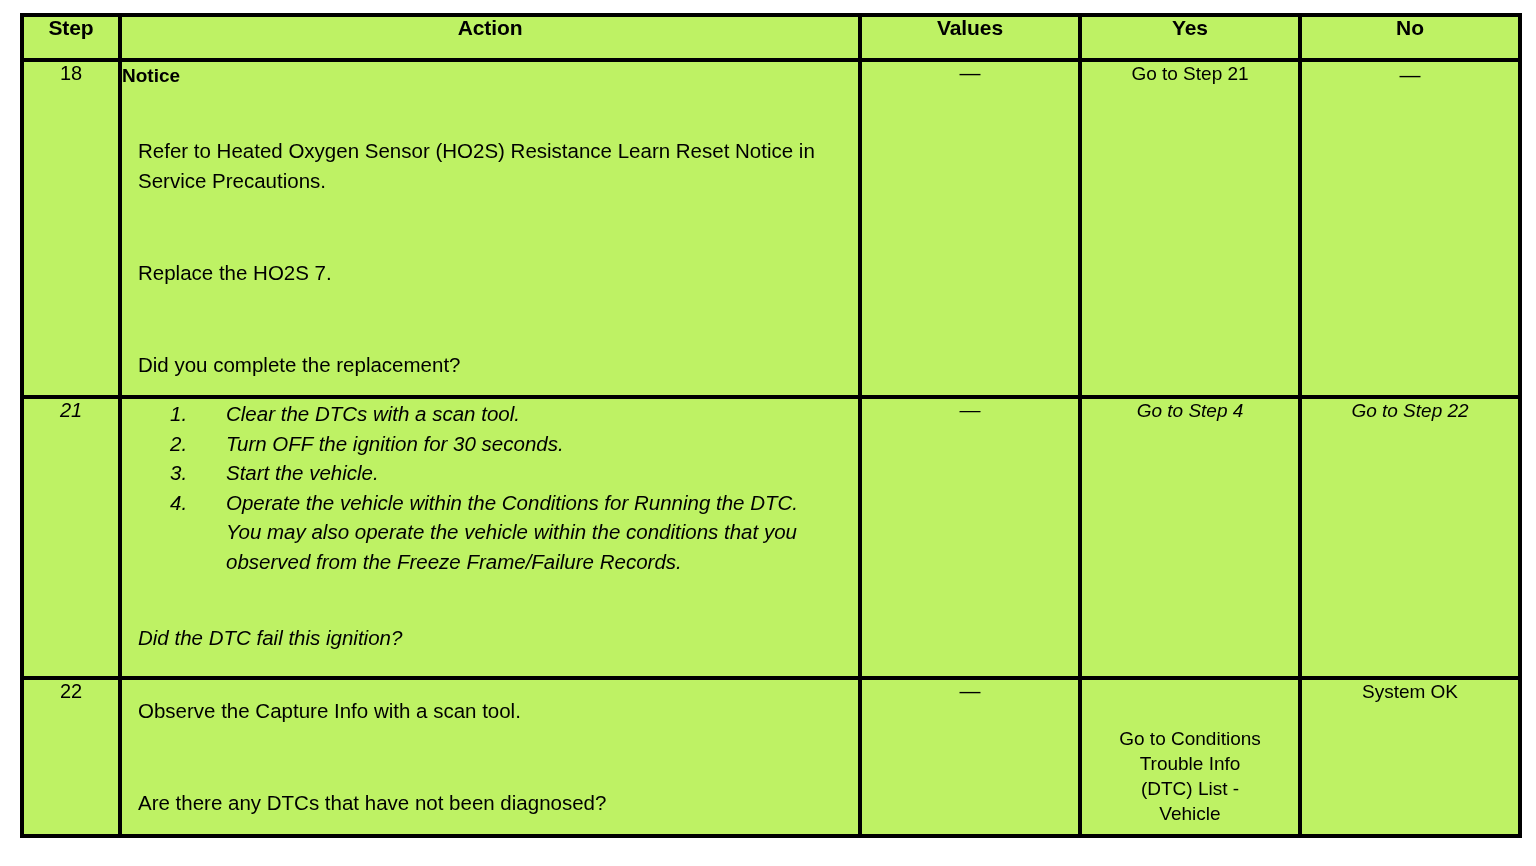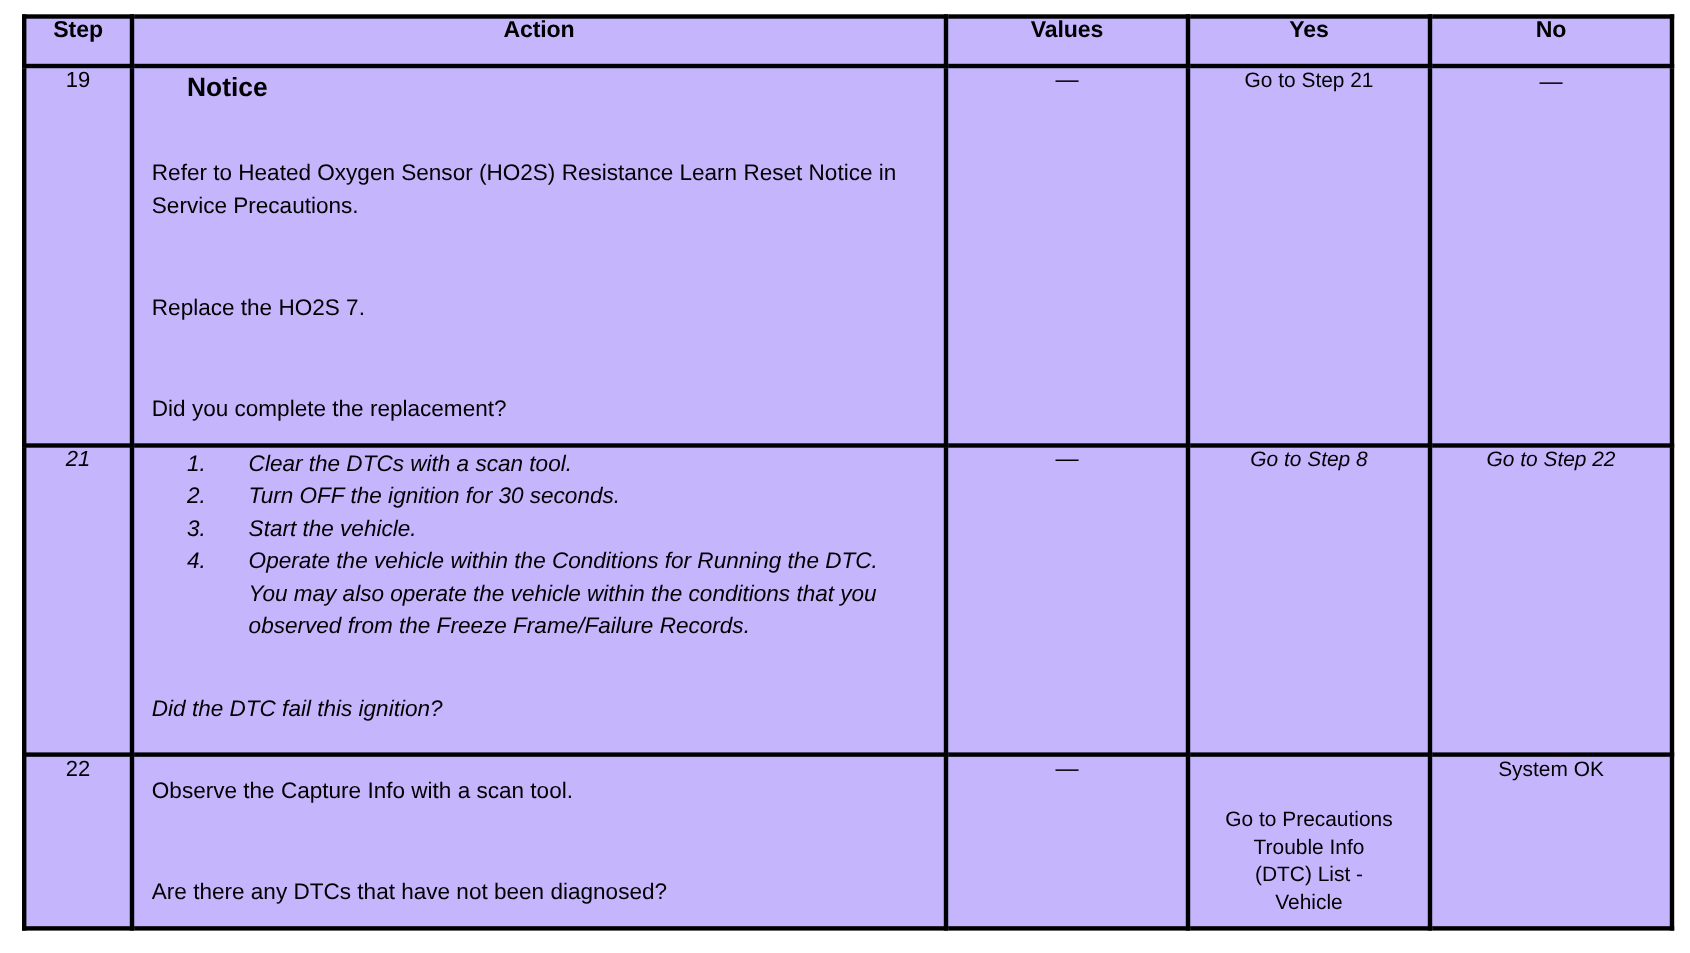--- a/index.html
+++ b/index.html
@@ -31,21 +31,21 @@
     border-collapse: collapse;
     table-layout: fixed;
     background: #ffffff;
   }
 
   table.dtc-table td,
   table.dtc-table th {
     border: 4px solid #000000;
     padding: 0;
     vertical-align: top;
-    background: #c4b5fd;
+    background: #bef264;
   }
 
   
   col.c-step   { width: 98px; }
   col.c-action { width: 740px; }
   col.c-values { width: 220px; }
   col.c-yes    { width: 220px; }
   col.c-no     { width: 220px; }
 
   
@@ -69,23 +69,22 @@
 
   
   td.action-cell {
     vertical-align: top;
     font-size: 20.5px;
     line-height: 1.46;
     padding: 8px 6px 6px 6px;
   }
   .act-notice {
     font-weight: bold;
-    font-size: 24px;
-    margin: 0;
-    padding-left: 48px;
+    font-size: 19px;
+    margin: 0;
   }
   .act-para {
     margin: 16px;
   }
   .gap-blank {
     height: 30px;
   }
   .gap-blank-sm {
     height: 30px;
   }
@@ -159,21 +158,21 @@
         <th>Action</th>
         <th>Values</th>
         <th>Yes</th>
         <th>No</th>
       </tr>
     </thead>
 
     <tbody>
 
       <tr style="height:271px;">
-        <td class="step-cell">19</td>
+        <td class="step-cell">18</td>
 
         <td class="action-cell">
           <p class="act-notice">Notice</p>
           <div class="gap-blank"></div>
           <p class="act-para">Refer to Heated Oxygen Sensor (HO2S) Resistance Learn Reset Notice in Service Precautions.</p>
           <div class="gap-blank"></div>
           <p class="act-para">Replace the HO2S 7.</p>
           <div class="gap-blank"></div>
           <p class="act-para">Did you complete the replacement?</p>
         </td>
@@ -204,37 +203,37 @@
             <li style="padding-right:20px;">
               <span class="li-num">4.</span>
               <span class="li-txt">Operate the vehicle within the Conditions for Running the DTC. You may also operate the vehicle within the conditions that you observed from the Freeze Frame/Failure Records.</span>
             </li>
           </ol>
           <div class="gap-blank"></div>
           <p class="act-para">Did the DTC fail this ignition?</p>
         </td>
 
         <td class="values-cell">—</td>
-        <td class="ans-cell">Go to Step 8</td>
+        <td class="ans-cell">Go to Step 4</td>
         <td class="ans-cell">Go to Step 22</td>
       </tr>
 
       <tr style="height:128px;">
         <td class="step-cell">22</td>
 
         <td class="action-cell">
           <p class="act-para">Observe the Capture Info with a scan tool.</p>
           <div class="gap-blank-sm"></div>
           <p class="act-para">Are there any DTCs that have not been diagnosed?</p>
         </td>
 
         <td class="values-cell">—</td>
 
         <td class="ans-cell yes22">
-          <span class="ans-line">Go to Precautions</span>
+          <span class="ans-line">Go to Conditions</span>
           <span class="ans-line">Trouble Info</span>
           <span class="ans-line">(DTC) List -</span>
           <span class="ans-line">Vehicle</span>
         </td>
 
         <td class="ans-cell">System OK</td>
       </tr>
 
     </tbody>
   </table>

